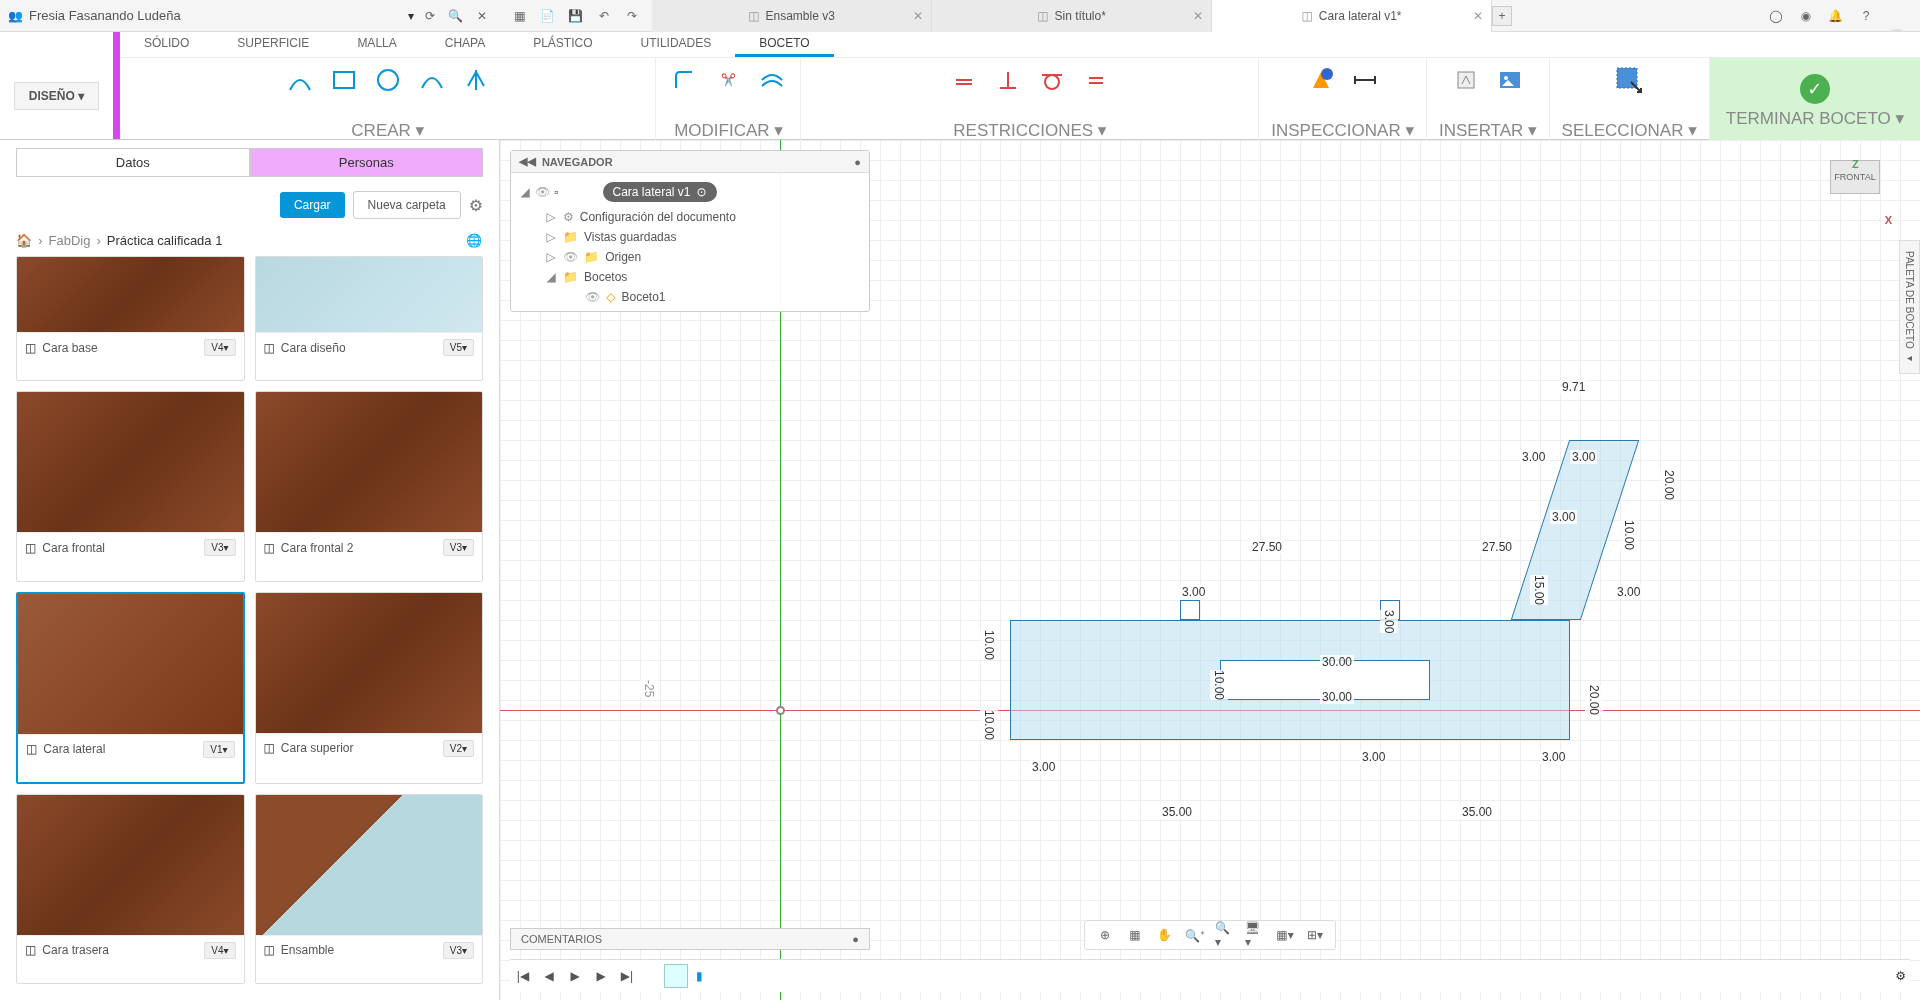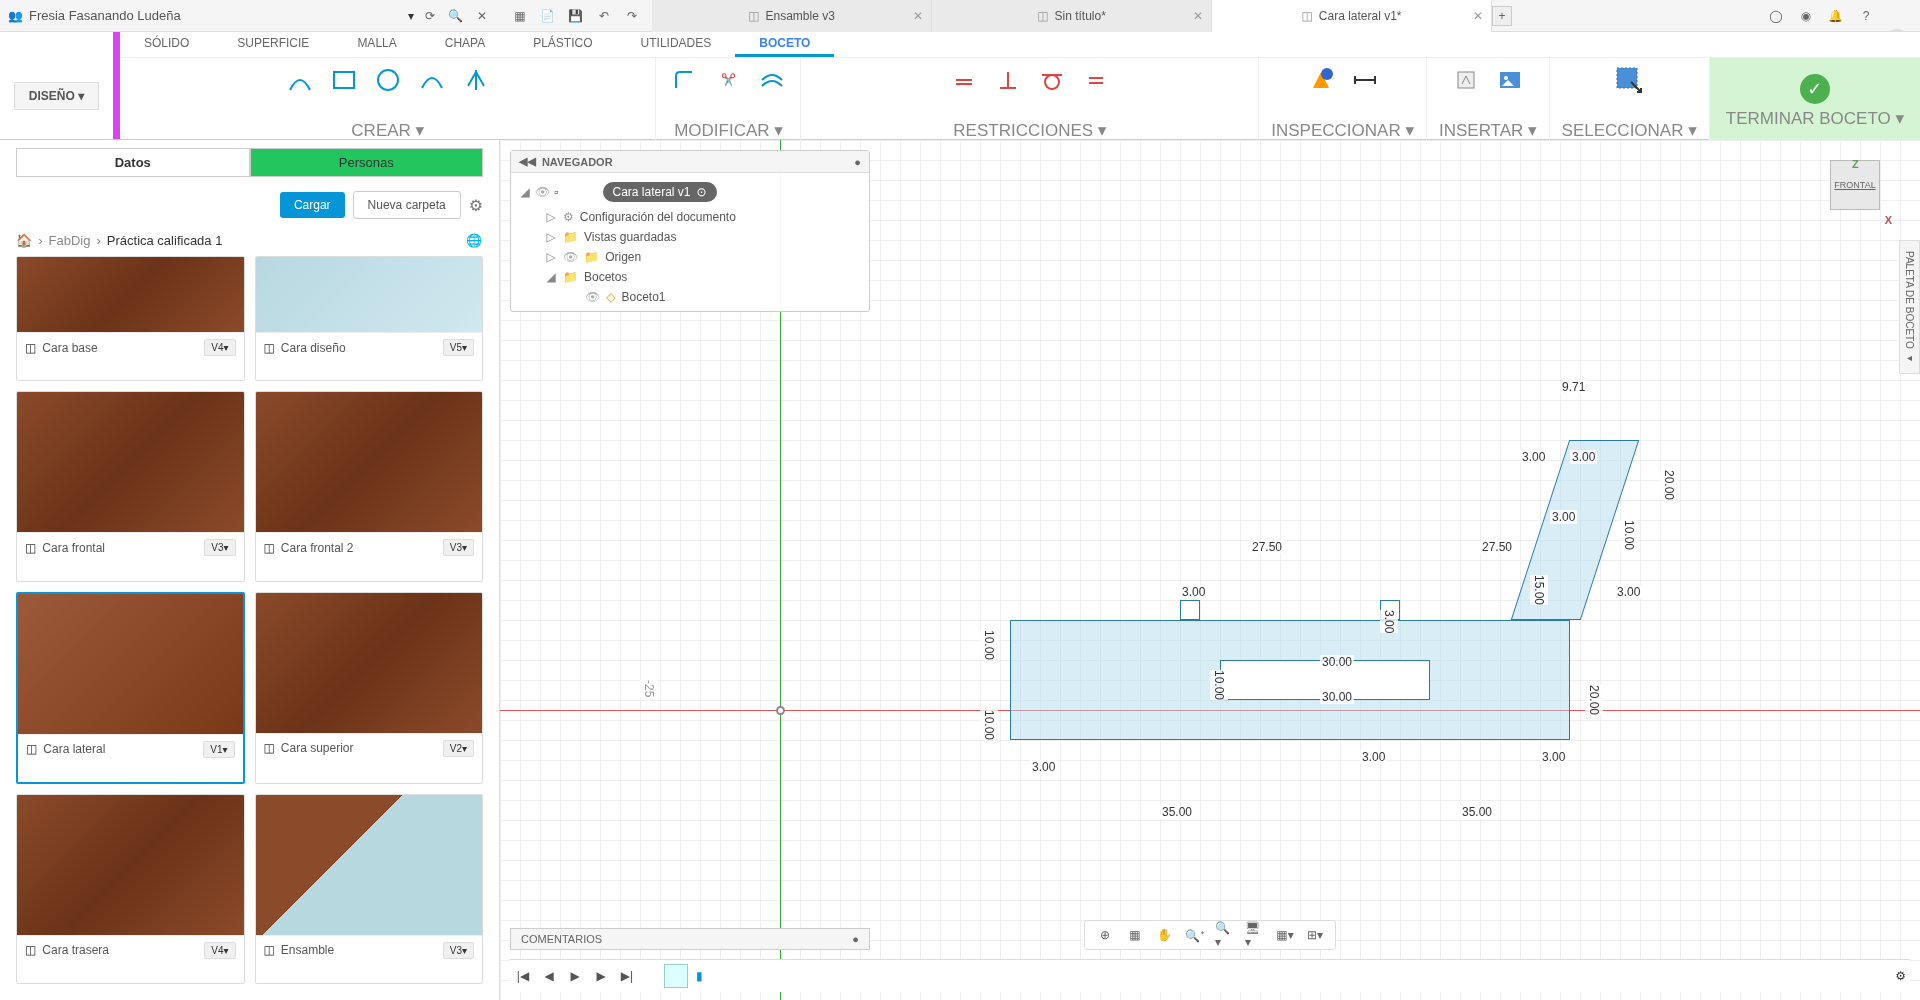--- a/index.html
+++ b/index.html
@@ -21,37 +21,37 @@
 .topbar-right { display: flex; gap: 10px; padding: 0 12px; align-items: center; }
 .avatar-circle { width: 22px; height: 22px; border-radius: 50%; background: #ddd; display: flex; align-items: center; justify-content: center; font-size: 10px; font-weight: bold; color: #666; margin-top: 48px; }
 
 
 .ribbon { display: flex; border-bottom: 1px solid #ccc; background: #fff; height: 108px; }
 .ribbon-design { width: 120px; display: flex; align-items: flex-start; justify-content: center; border-right: 7px solid #d946ef; padding-top: 50px; }
 .design-btn { background: #f5f5f5; border: 1px solid #ddd; padding: 6px 14px; font-size: 12px; font-weight: bold; color: #555; cursor: pointer; }
 .ribbon-main { flex: 1; display: flex; flex-direction: column; }
 .ribbon-tabs { display: flex; height: 26px; border-bottom: 1px solid #eee; }
 .ribbon-tab { padding: 4px 24px; font-size: 12px; color: #666; cursor: pointer; }
-.ribbon-tab.active { color: #3b82f6; border-bottom: 3px solid #0696d7; font-weight: bold; }
+.ribbon-tab.active { color: #404040; border-bottom: 3px solid #0696d7; font-weight: normal; }
 .ribbon-groups { display: flex; flex: 1; }
 .ribbon-group { display: flex; flex-direction: column; align-items: center; justify-content: space-between; border-right: 1px solid #eee; padding: 6px 12px 4px; }
 .ribbon-group-icons { display: flex; gap: 12px; align-items: center; }
 .ribbon-group-label { font-size: 17px; color: #888; padding-top: 4px; }
 .rg-icon { width: 32px; height: 32px; display: flex; align-items: center; justify-content: center; cursor: pointer; }
 .finish-sketch { background: #d4f4d4; display: flex; flex-direction: column; align-items: center; justify-content: center; padding: 8px 16px; cursor: pointer; }
 .finish-check { width: 30px; height: 30px; border-radius: 50%; background: #4caf50; color: #fff; display: flex; align-items: center; justify-content: center; font-size: 18px; }
 
 
 .main { display: flex; flex: 1; overflow: hidden; }
 
 
 .data-panel { width: 500px; background: #fff; border-right: 1px solid #ddd; display: flex; flex-direction: column; }
 .data-tabs { display: flex; padding: 8px 16px; gap: 0; }
-.data-tab { flex: 1; padding: 6px; text-align: center; border: 1px solid #ccc; background: #22c55e; cursor: pointer; font-size: 13px; }
-.data-tab.active { background: #fff; font-weight: bold; }
+.data-tab { flex: 1; padding: 6px; text-align: center; border: 1px solid #ccc; background: #f0abfc; cursor: pointer; font-size: 13px; }
+.data-tab.active { background: #fff; font-weight: normal; }
 .data-actions { display: flex; justify-content: flex-end; gap: 8px; padding: 6px 16px; align-items: center; }
 .btn-primary { background: #0696d7; color: #fff; border: none; padding: 6px 14px; border-radius: 3px; cursor: pointer; font-size: 12px; }
 .btn-secondary { background: #fff; border: 1px solid #ccc; padding: 6px 14px; border-radius: 3px; cursor: pointer; font-size: 12px; color: #555; }
 .gear-icon { color: #777; font-size: 16px; cursor: pointer; }
 .breadcrumb { display: flex; align-items: center; gap: 6px; padding: 8px 16px; font-size: 13px; color: #888; }
 .breadcrumb .bc-item { cursor: pointer; }
 .breadcrumb .bc-current { color: #333; }
 .breadcrumb .globe { margin-left: auto; }
 .thumb-grid { display: grid; grid-template-columns: 1fr 1fr; gap: 10px; padding: 0 16px 16px; overflow-y: auto; flex: 1; }
 .thumb-card { border: 1px solid #ddd; border-radius: 2px; overflow: hidden; cursor: pointer; }
@@ -72,21 +72,21 @@
 .browser-tree { padding: 4px 0; }
 .tree-row { display: flex; align-items: center; padding: 3px 8px; gap: 6px; font-size: 12px; color: #555; cursor: pointer; }
 .tree-row.root { background: #666; color: #fff; border-radius: 10px; padding: 3px 10px; margin: 2px 30px 2px 40px; display: inline-flex; }
 .tree-row .indent1 { width: 20px; }
 .tree-row .indent3 { width: 60px; }
 .tree-expand { width: 12px; text-align: center; color: #888; }
 .tree-eye { color: #aaa; }
 .tree-icon { color: #999; }
 
 .viewcube { position: absolute; top: 20px; right: 30px; width: 70px; height: 70px; }
-.viewcube-face { width: 50px; height: 50px; background: #e8e8e8; border: 1px solid #bbb; display: flex; align-items: center; justify-content: center; font-size: 9px; color: #666; margin: auto; text-decoration: underline; }
+.viewcube-face { width: 50px; height: 34px; background: #e8e8e8; border: 1px solid #bbb; display: flex; align-items: center; justify-content: center; font-size: 9px; color: #666; margin: auto; }
 .axis-z { position: absolute; top: -2px; left: 32px; color: #5a9e5a; font-size: 11px; font-weight: bold; }
 .axis-x { position: absolute; bottom: 4px; right: -2px; color: #c05050; font-size: 11px; font-weight: bold; }
 
 .palette-tab { position: absolute; right: 0; top: 100px; writing-mode: vertical-rl; background: #f5f5f5; border: 1px solid #ddd; padding: 10px 4px; font-size: 10px; color: #666; cursor: pointer; }
 
 
 .sketch { position: absolute; top: 260px; left: 420px; width: 800px; height: 500px; }
 .sketch-shape { position: absolute; background: rgba(180, 220, 240, 0.5); border: 1.5px solid #2a7ab0; }
 .dim-label { position: absolute; font-size: 12px; color: #333; background: rgba(255,255,255,0.8); padding: 0 2px; }
 

